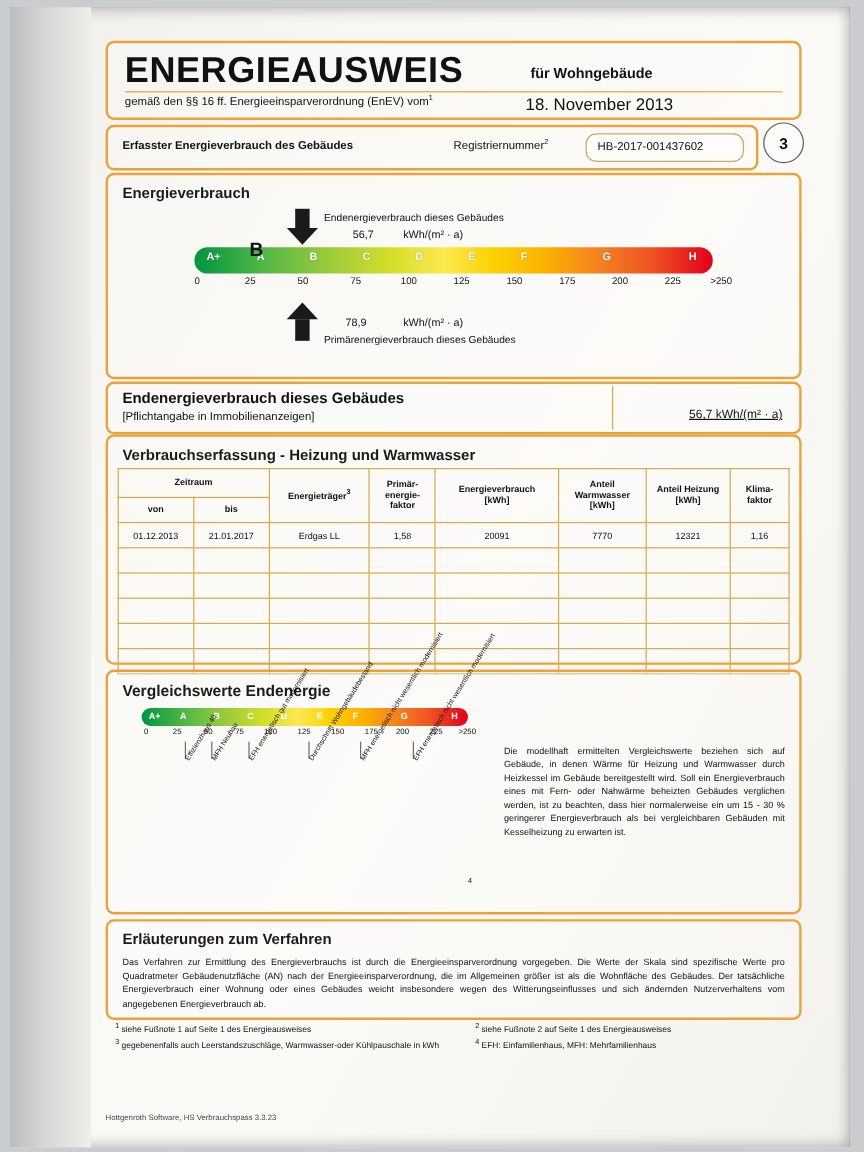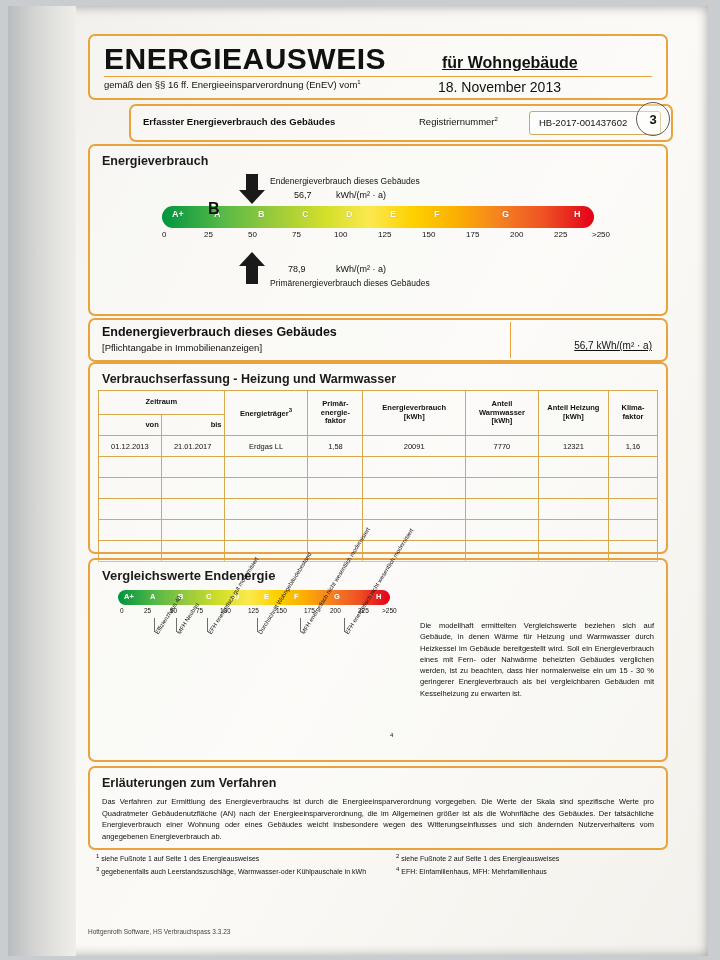--- a/index.html
+++ b/index.html
@@ -31,33 +31,33 @@
   }
   .sup{font-size:6px;vertical-align:super;}
 
   
   #hdr{left:8px;top:6px;width:576px;height:62px;}
   #hdr .big{
     position:absolute;left:14px;top:6px;font-size:30px;font-weight:bold;
     letter-spacing:.5px;color:#111;
   }
   #hdr .sub{
-    position:absolute;left:352px;top:18px;font-size:16px;font-weight:bold;color:#111;text-decoration:underline;
+    position:absolute;left:352px;top:18px;font-size:12px;font-weight:bold;color:#111;
   }
   #hdr .rule{position:absolute;left:14px;top:40px;width:548px;height:1px;background:#e8a33d;}
   #hdr .law{position:absolute;left:14px;top:43px;font-size:9.5px;color:#111;}
   #hdr .date{position:absolute;left:330px;top:43px;font-size:14px;color:#111;margin-left:18px;}
 
   
-  #reg{left:8px;top:76px;width:540px;height:34px;margin-left:41px;}
+  #reg{left:8px;top:76px;width:540px;height:34px;}
   #reg .l1{position:absolute;left:12px;top:10px;font-size:9.5px;font-weight:bold;color:#111;}
   #reg .l2{position:absolute;left:288px;top:10px;font-size:9.5px;color:#111;}
   #reg .box{
     position:absolute;left:398px;top:5px;width:130px;height:22px;border:1px solid #cfa95f;
-    border-radius:3px;background:rgba(255,255,255,.55);
+    border-radius:9px;background:rgba(255,255,255,.55);
   }
   #reg .box span{position:absolute;left:9px;top:5px;font-size:9.5px;color:#111;}
   #pagenum{
     position:absolute;left:556px;top:74px;width:32px;height:32px;border-radius:50%;
     border:1.5px solid #5d5d5d;display:flex;align-items:center;justify-content:center;
     font-size:13px;font-weight:bold;color:#111;background:rgba(255,255,255,.4);
   }
 
   
   #verb{left:8px;top:116px;width:576px;height:168px;}
@@ -103,21 +103,21 @@
   
   #tab{left:8px;top:334px;width:576px;height:188px;}
   #tab .sect-title{position:absolute;left:12px;top:8px;}
   table{
     position:absolute;left:8px;top:26px;width:560px;border-collapse:collapse;
     font-size:7.5px;color:#111;
   }
   th,td{border:1px solid #d7a94f;text-align:center;vertical-align:middle;}
   thead th{height:42px;font-weight:bold;padding:1px 2px;line-height:1.15;}
   tbody td{height:18px;}
-  .zrow th{height:12px;font-weight:bold;text-align:right;}
+  .zrow th{height:12px;font-weight:bold;}
 
   
   #vgl{left:8px;top:530px;width:576px;height:200px;}
   #vgl .sect-title{position:absolute;left:12px;top:8px;font-size:13px;}
   .scale2{
     position:absolute;left:28px;top:30px;width:272px;height:15px;border-radius:8px;
     background:linear-gradient(90deg,#00953f 0%,#57b947 14%,#9bcb3b 26%,#d4df2a 38%,
       #fce94f 48%,#fdd100 58%,#fbb000 68%,#f58220 78%,#ef5423 88%,#e2001a 100%);
   }
   .scale2 .g{position:absolute;top:2px;font-size:7.5px;font-weight:bold;color:#fff;}

